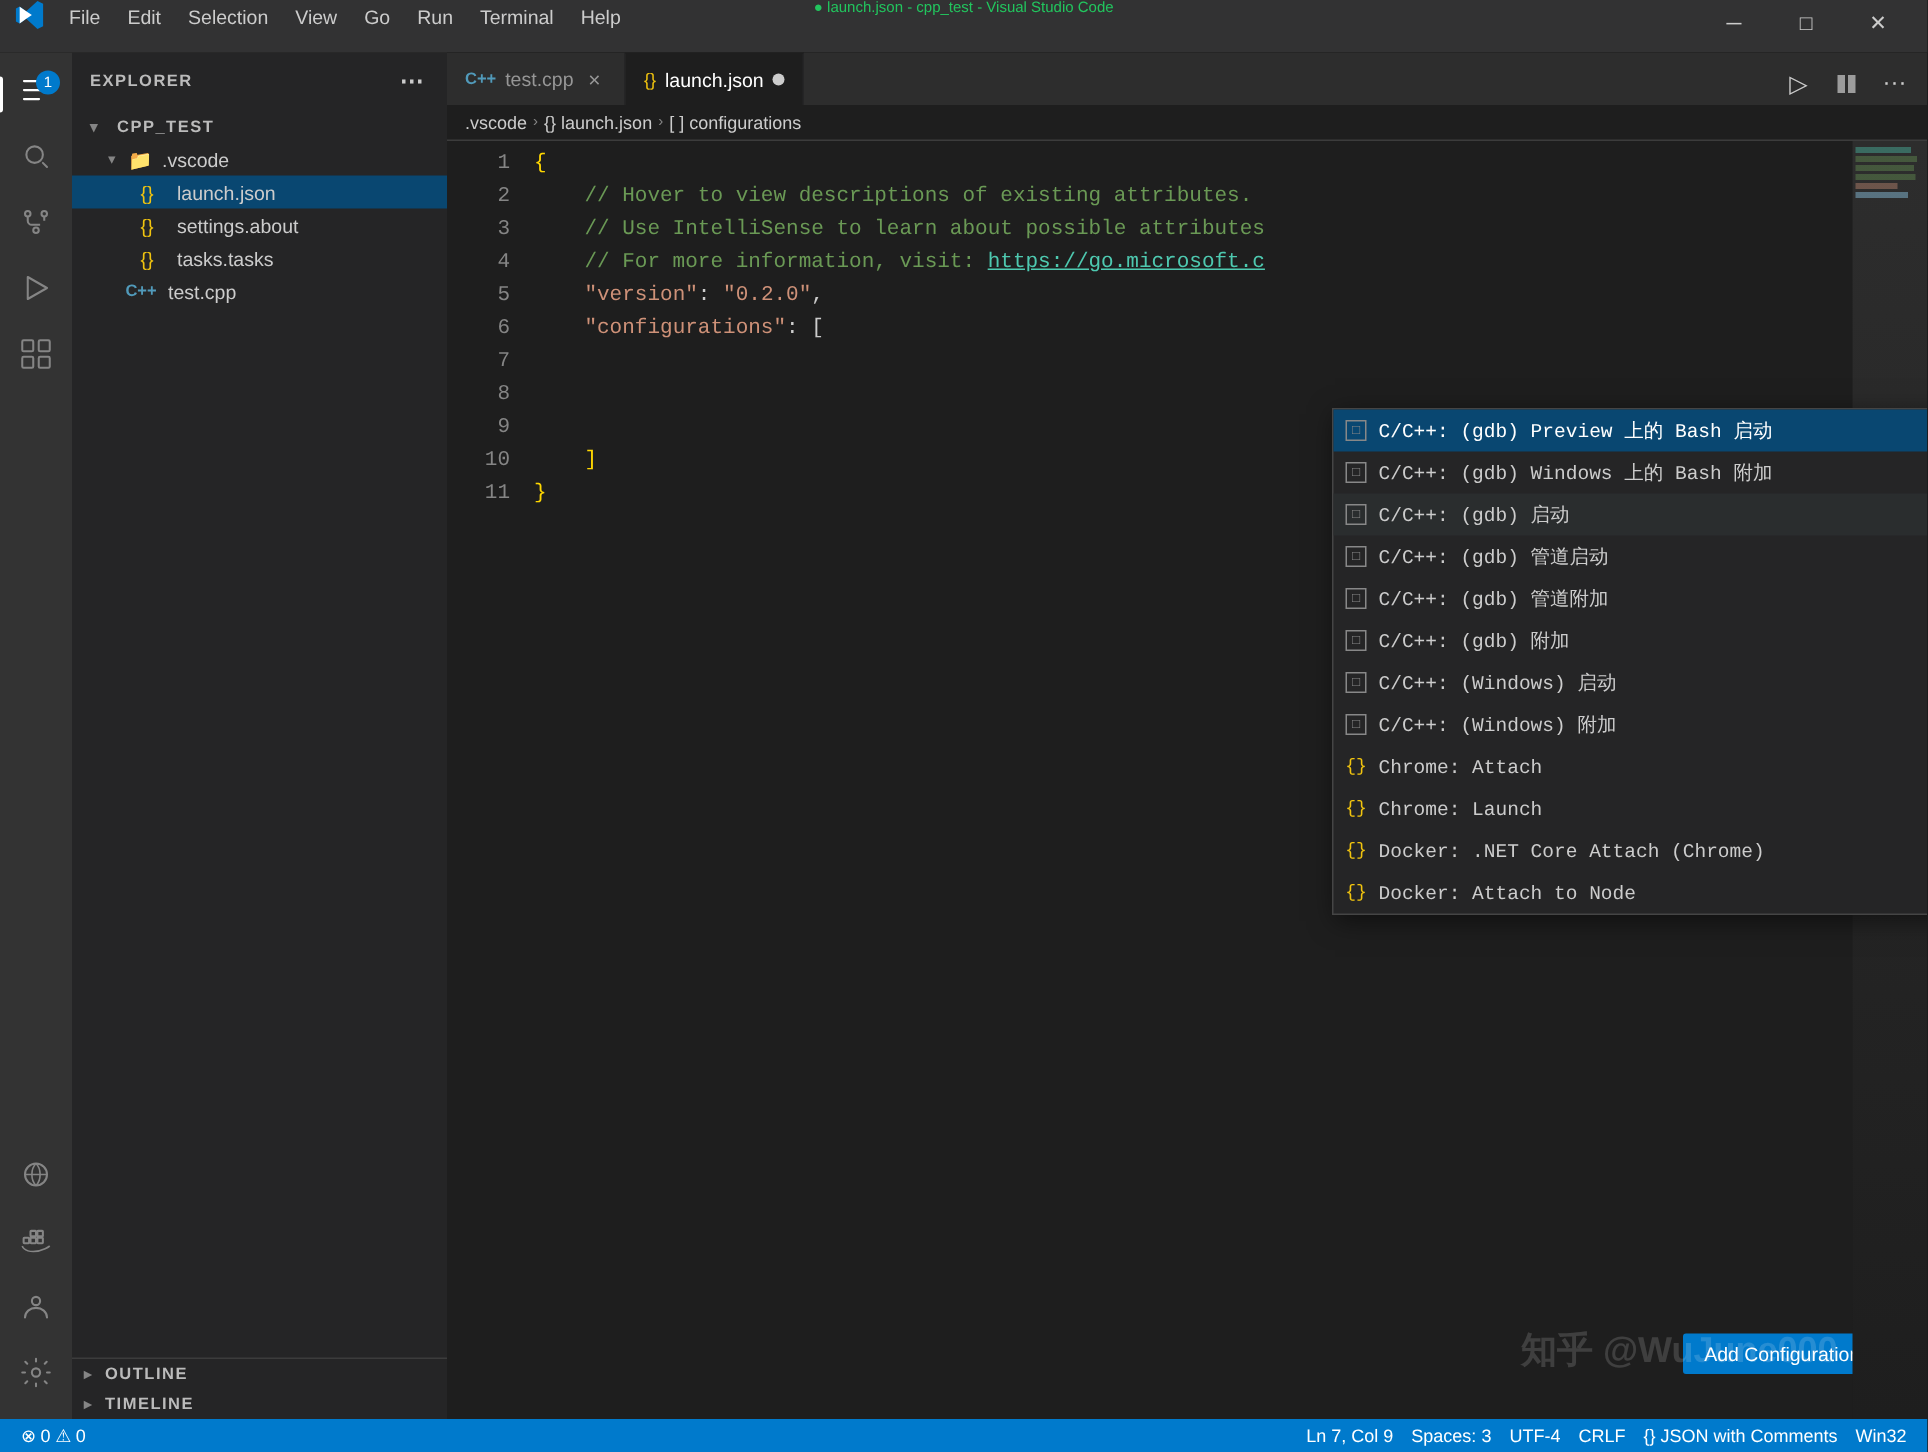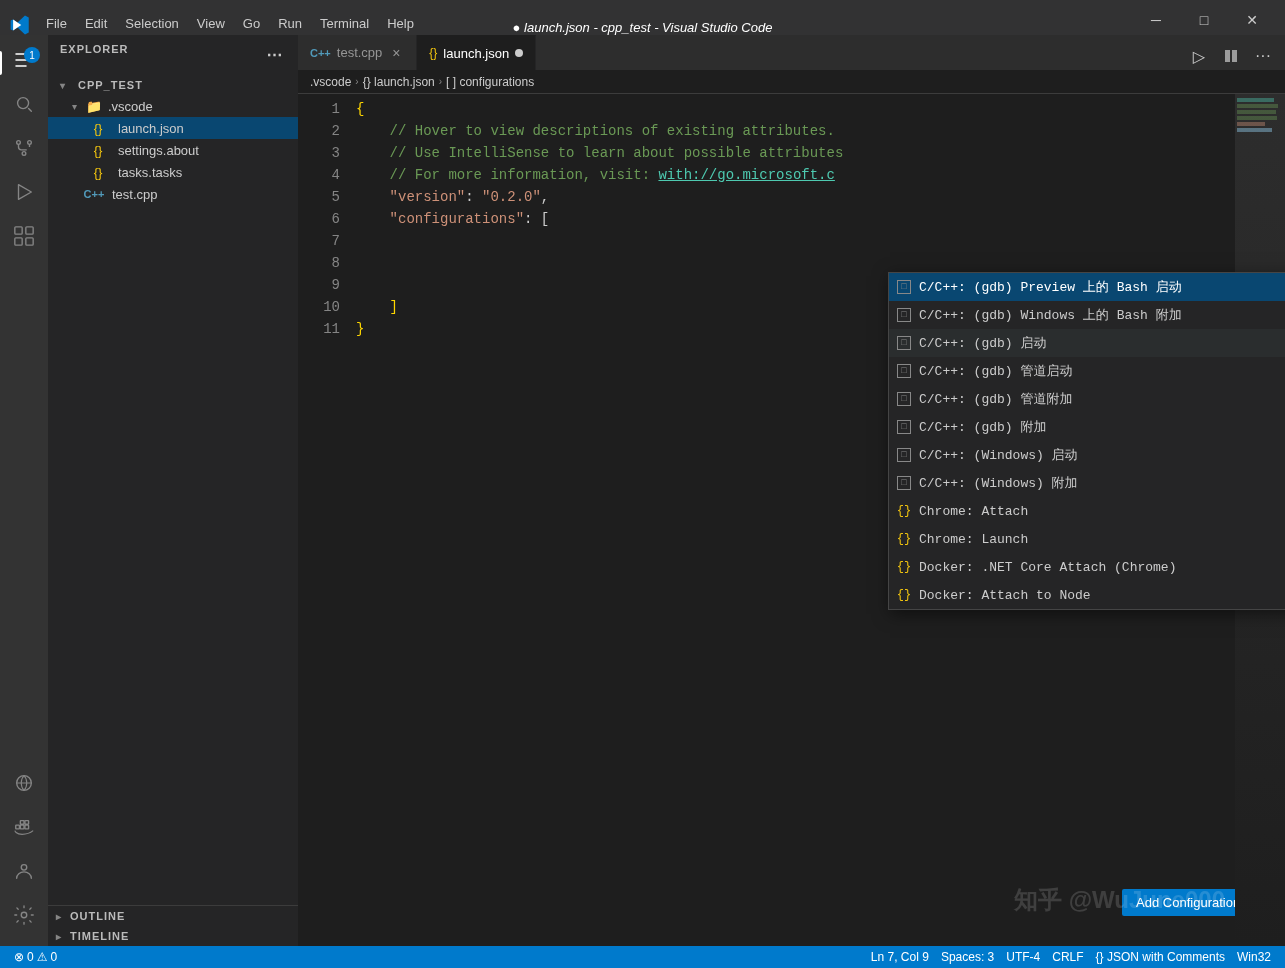--- a/index.html
+++ b/index.html
@@ -13,44 +13,43 @@
       overflow: hidden;
       display: flex;
       flex-direction: column;
     }
 
     
     .titlebar {
       height: 35px;
       background: #323233;
       display: flex;
-      align-items: flex-end;
+      align-items: flex-start;
       padding: 0 10px;
       flex-shrink: 0;
       position: relative;
     }
     .titlebar-menu {
       display: flex;
       gap: 2px;
       flex: 1;
     }
     .titlebar-menu-item {
       padding: 4px 8px;
       cursor: pointer;
       border-radius: 3px;
       color: #cccccc;
       font-size: 13px;
     }
     .titlebar-center {
       position: absolute;
       left: 50%;
       transform: translateX(-50%);
-      color: #ffffff;
-      font-size: 13px;
-      font-style: italic;
+      color: #22c55e;
+      font-size: 10px;
     }
     .titlebar-controls {
       display: flex;
       gap: 2px;
     }
     .titlebar-btn {
       width: 46px;
       height: 30px;
       display: flex;
       align-items: center;
@@ -125,20 +124,21 @@
     .sidebar {
       width: 250px;
       background: #252526;
       display: flex;
       flex-direction: column;
       flex-shrink: 0;
       overflow: hidden;
     }
     .sidebar-header {
       display: flex;
+      align-items: center;
       justify-content: space-between;
       padding: 8px 12px;
       font-size: 11px;
       color: #bbbbbb;
       letter-spacing: 1px;
       font-weight: 600;
       text-transform: uppercase;
     }
     .sidebar-header-actions {
       display: flex;
@@ -652,21 +652,21 @@
         <div>7</div>
         <div>8</div>
         <div>9</div>
         <div>10</div>
         <div>11</div>
       </div>
       <div class="code-area">
         <div class="code-line"><span class="c-bracket">{</span></div>
         <div class="code-line"><span class="c-comment">    // Hover to view descriptions of existing attributes.</span></div>
         <div class="code-line"><span class="c-comment">    // Use IntelliSense to learn about possible attributes</span></div>
-        <div class="code-line"><span class="c-comment">    // For more information, visit: <span class="c-url">with://go.microsoft.c</span></span></div>
+        <div class="code-line"><span class="c-comment">    // For more information, visit: <span class="c-url">https://go.microsoft.c</span></span></div>
         <div class="code-line">    <span class="c-string">"version"</span><span class="c-punct">: </span><span class="c-string">"0.2.0"</span><span class="c-punct">,</span></div>
         <div class="code-line">    <span class="c-string">"configurations"</span><span class="c-punct">: [</span></div>
         <div class="code-line"> </div>
         <div class="code-line"> </div>
         <div class="code-line"> </div>
         <div class="code-line">    <span class="c-bracket">]</span></div>
         <div class="code-line"><span class="c-bracket">}</span></div>
       </div>
 
       <div class="autocomplete-dropdown">

